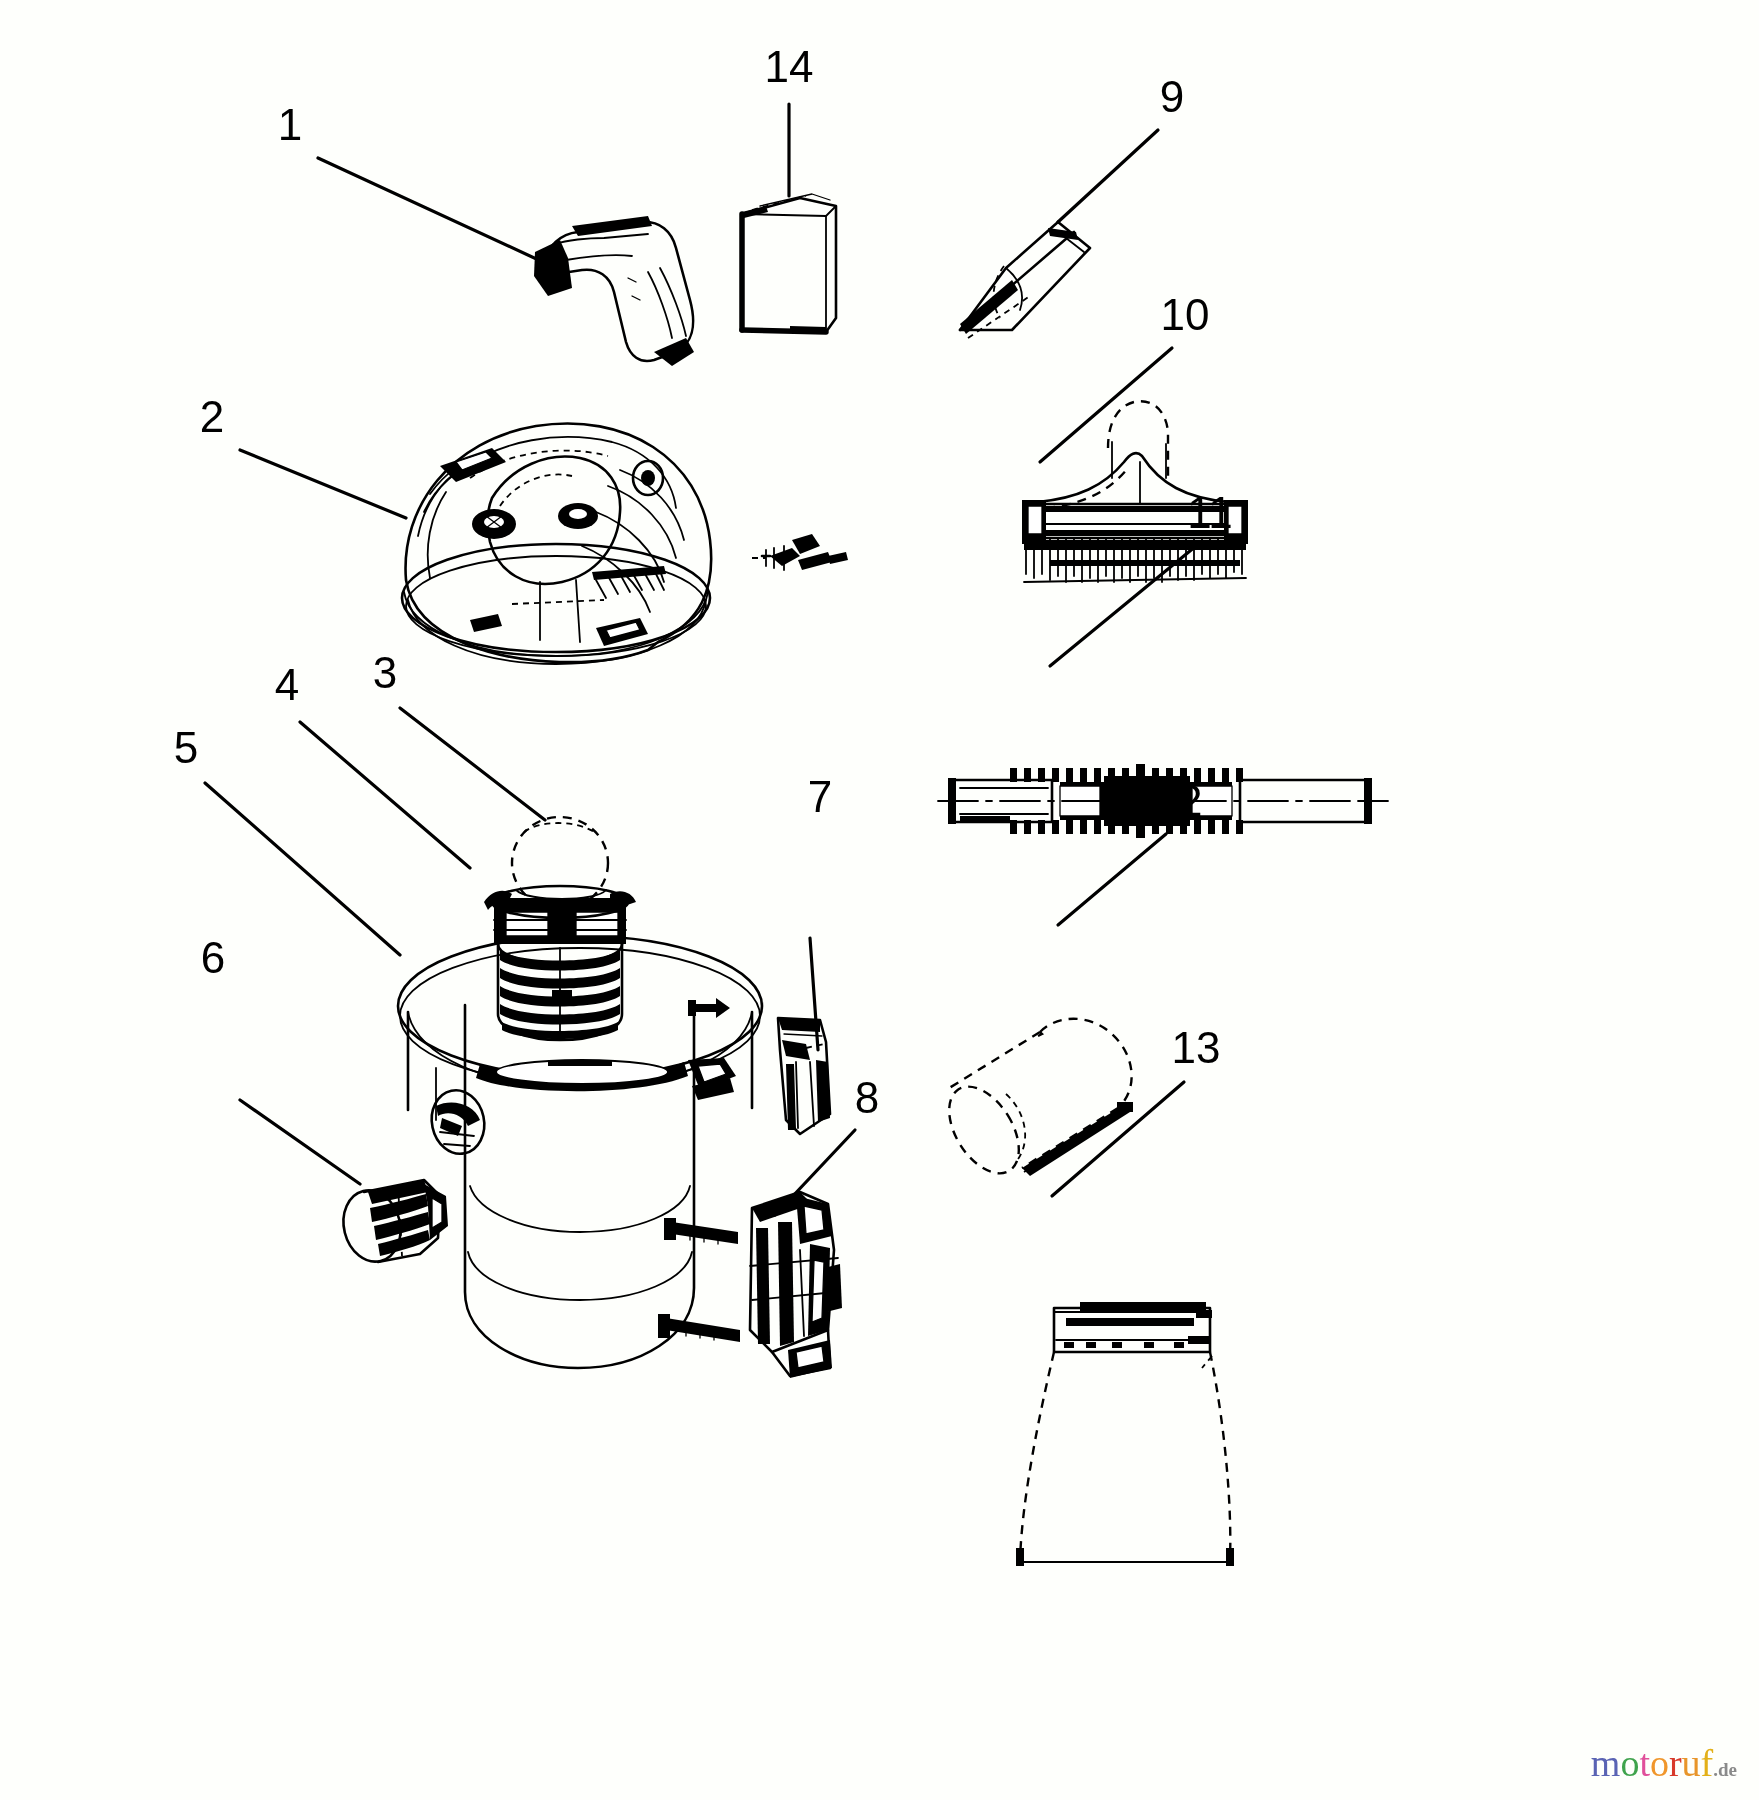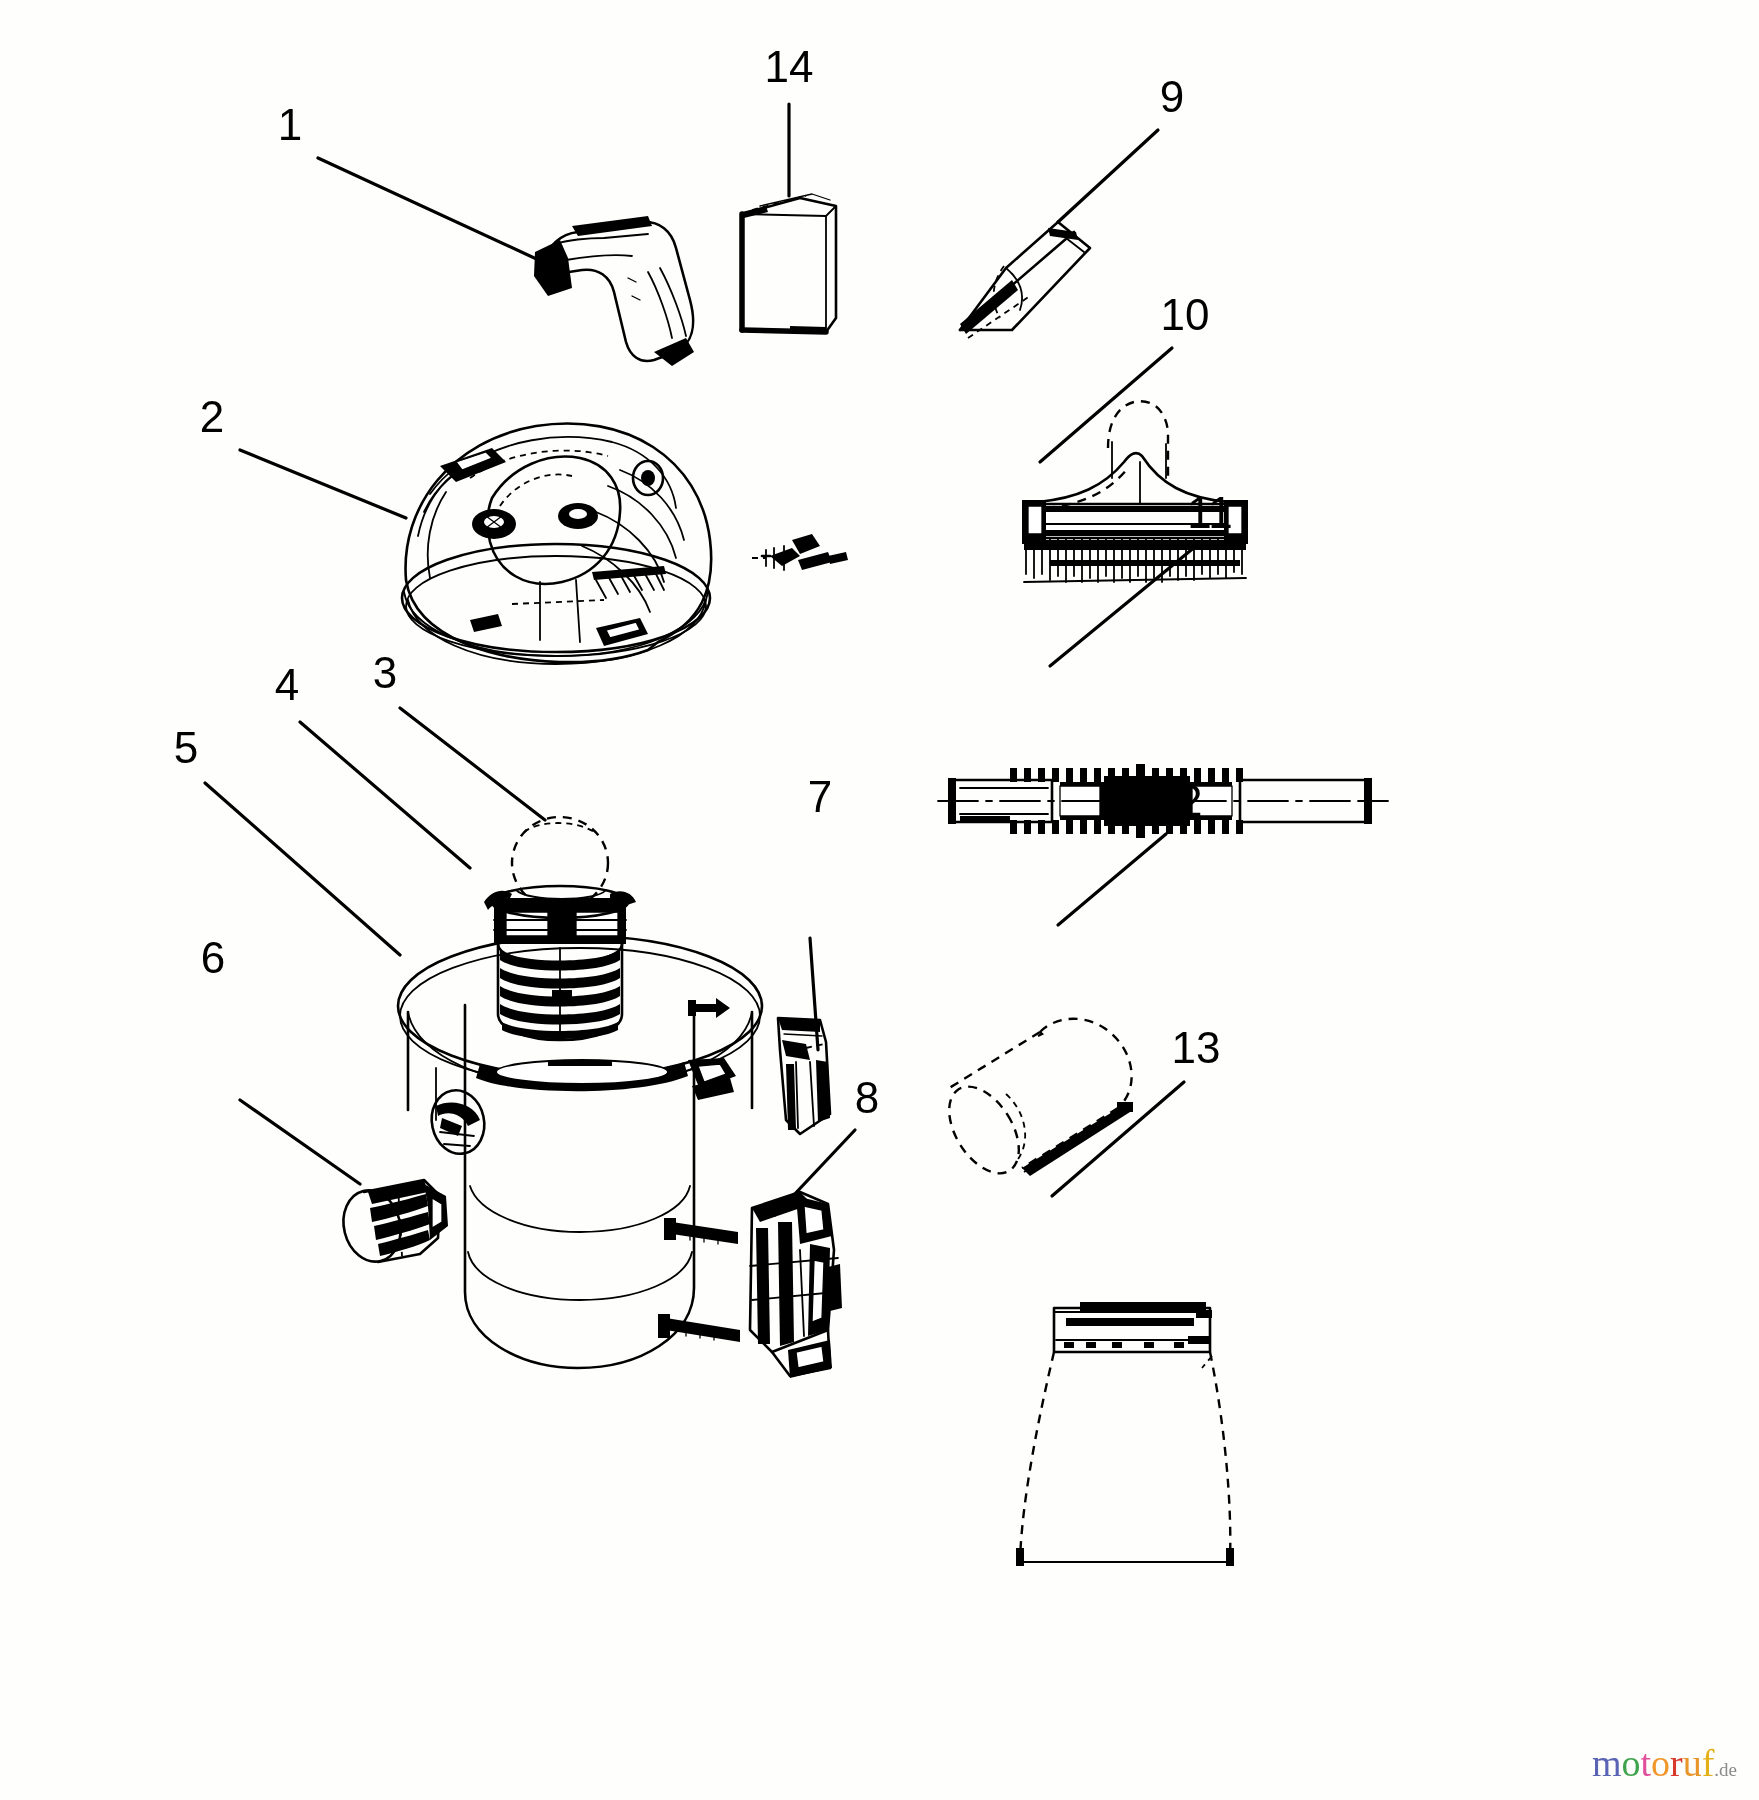--- a/index.html
+++ b/index.html
@@ -100,20 +100,21 @@
     font-size: 38px;
     letter-spacing: 0px;
     line-height: 1;
     white-space: nowrap;
     user-select: none;
   }
   #watermark .wm-ch { font-weight: 400; }
   #watermark .wm-tld {
     font-size: 19px;
     color: #8a8a8a;
+    font-weight: bold;
   }
 </style>
 </head>
 <body>
 
 <div id="diagram-root">
 
   <svg id="parts-svg" viewBox="0 0 1759 1800" xmlns="http://www.w3.org/2000/svg">
 
     <g>

